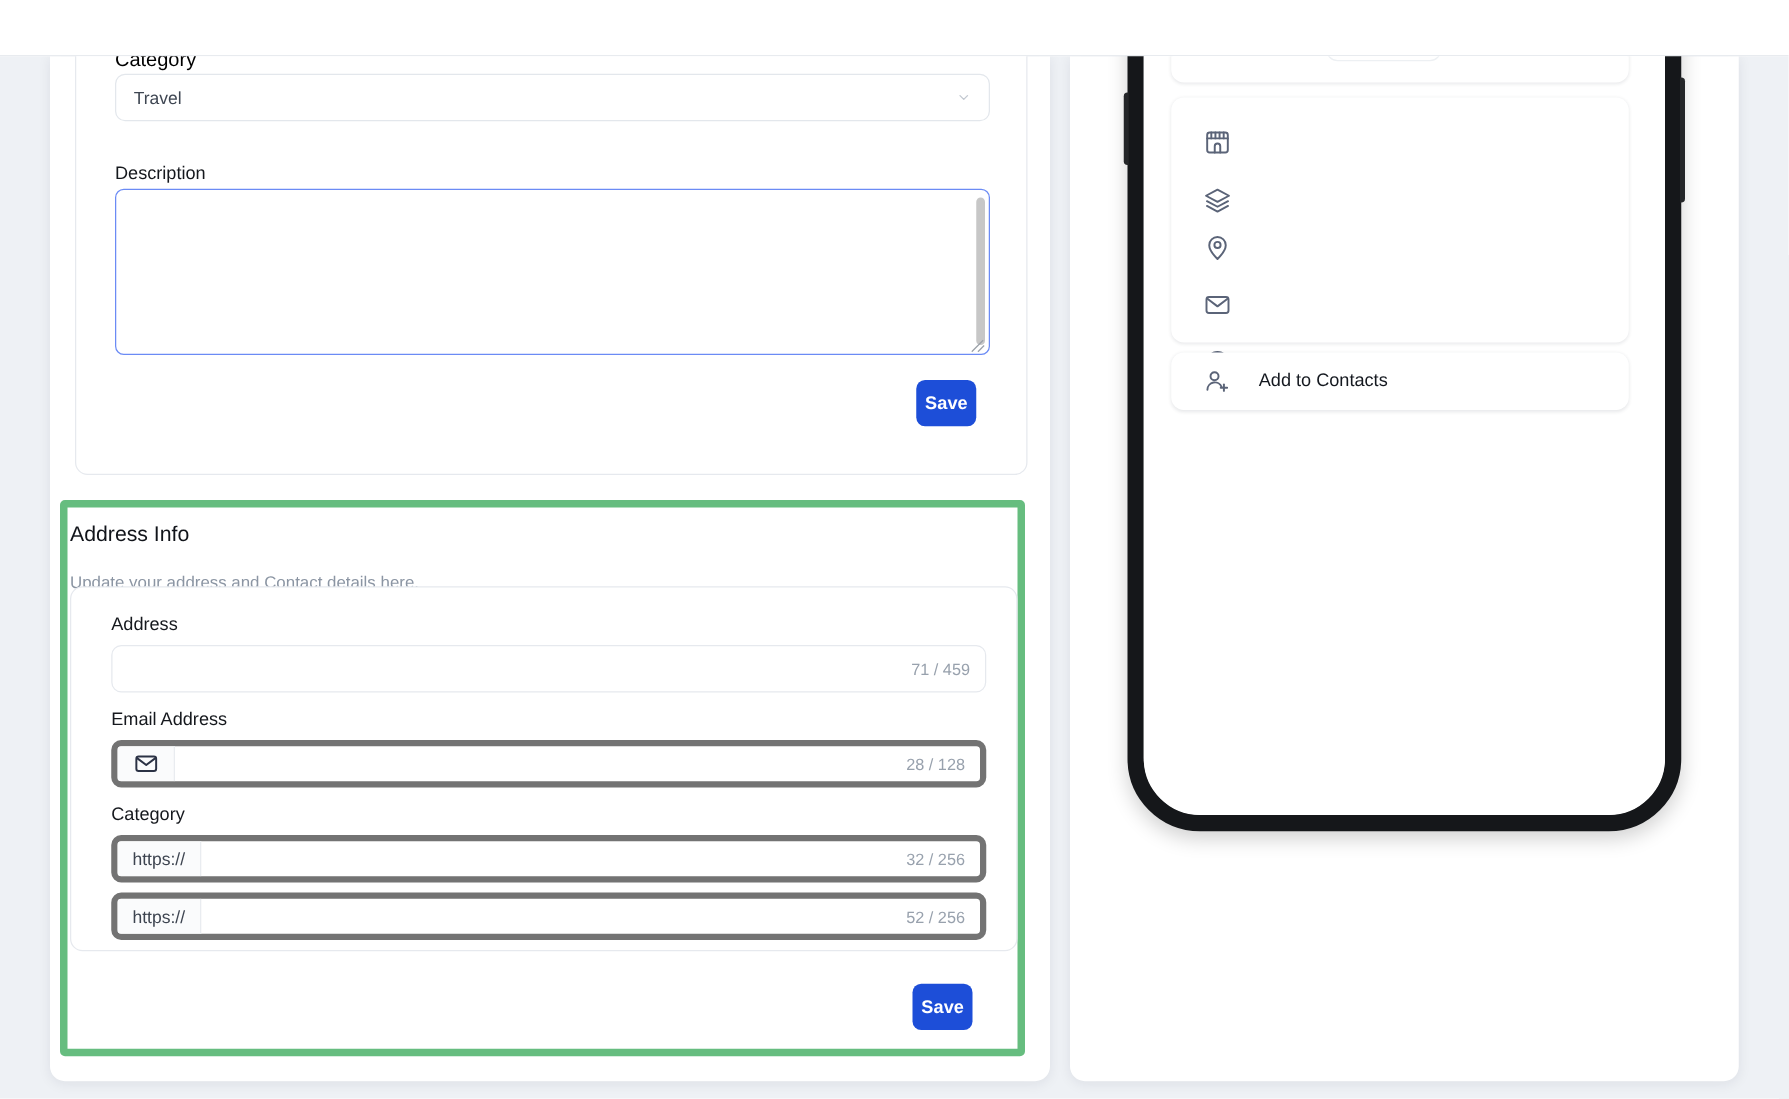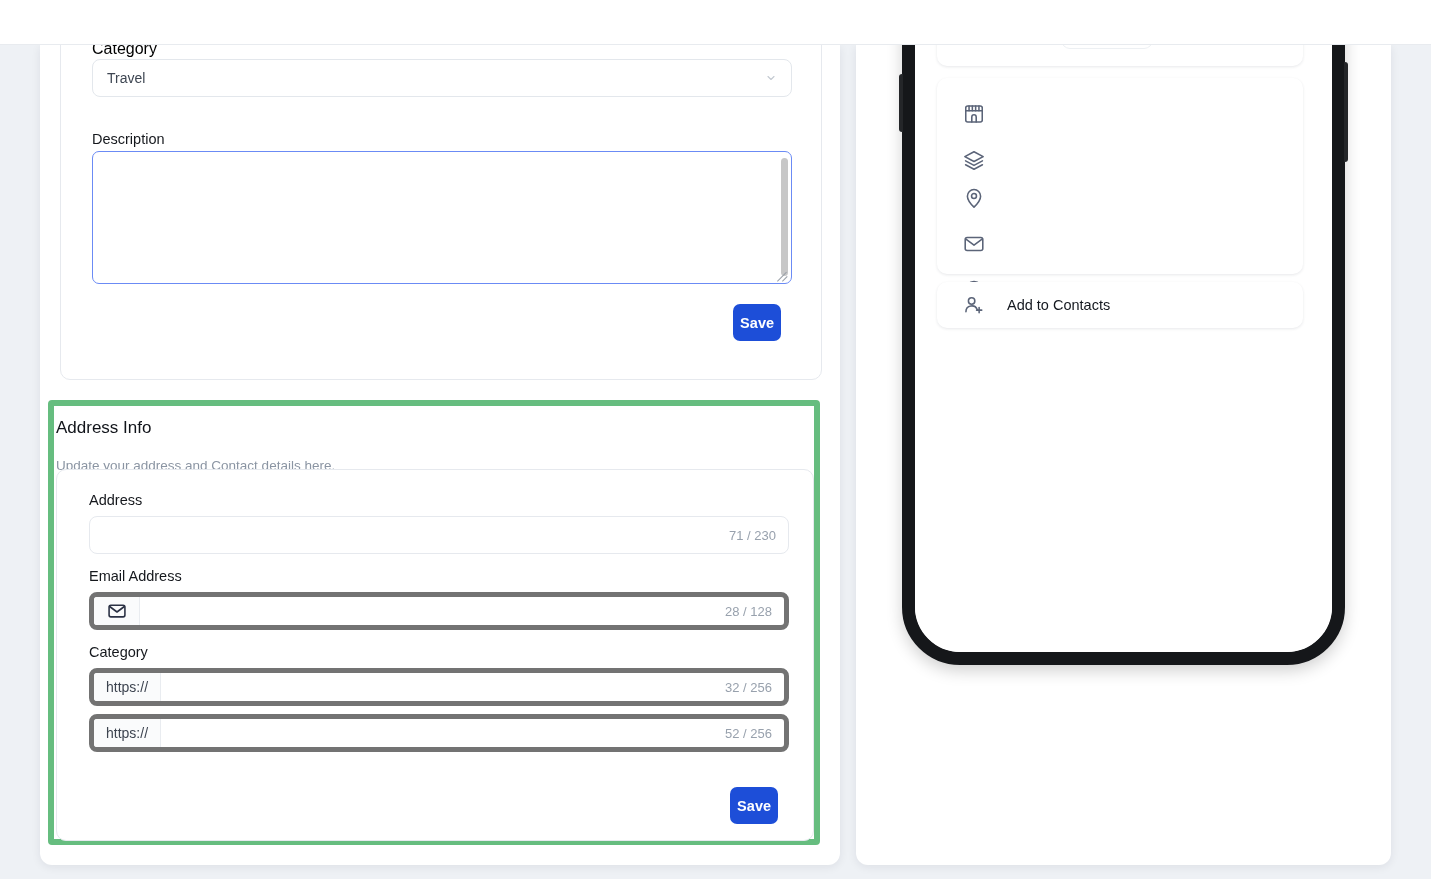--- a/index.html
+++ b/index.html
@@ -164,21 +164,21 @@
   .section-sub {
     font-size: 13.5px;
     color: #8b95a3;
     margin-top: 13px;
     line-height: 1.1;
   }
   .inner-panel {
     position: absolute;
     left: 2px; top: 63px;
     width: 758px;
-    height: 372px;
+    height: 292px;
     border: 1px solid #e6e9ee;
     border-top: 1px solid #e6e9ee;
     border-radius: 10px;
     background: #ffffff;
   }
 
   .input-plain {
     height: 38px;
     border: 1px solid #e6e9ee;
     border-radius: 8px;
@@ -347,21 +347,21 @@
         <div class="card-two-inner">
 
           <div class="section-title" style="position:absolute;left:2px;top:13px;">Address Info</div>
 
           <div class="section-sub" style="position:absolute;left:2px;top:40px;">Update your address and Contact details here.</div>
 
           <div class="inner-panel">
 
             <div class="field-label" style="position:absolute;left:32px;top:23px;">Address</div>
             <div class="input-plain" style="position:absolute;left:32px;top:46px;width:700px;">
-              <span class="counter">71 / 230</span>
+              <span class="counter">71 / 459</span>
             </div>
 
             <div class="field-label" style="position:absolute;left:32px;top:99px;">Email Address</div>
             <div class="input-group" style="position:absolute;left:32px;top:122px;width:700px;">
               <div class="ig-addon icon-addon">
                 <svg viewBox="0 0 24 24" width="20" height="20" fill="none" stroke="#2b3245" stroke-width="1.9" stroke-linecap="round" stroke-linejoin="round">
                   <rect x="2.5" y="5" width="19" height="14" rx="2.2"></rect>
                   <polyline points="3.2 6.6 12 13.2 20.8 6.6"></polyline>
                 </svg>
               </div>

